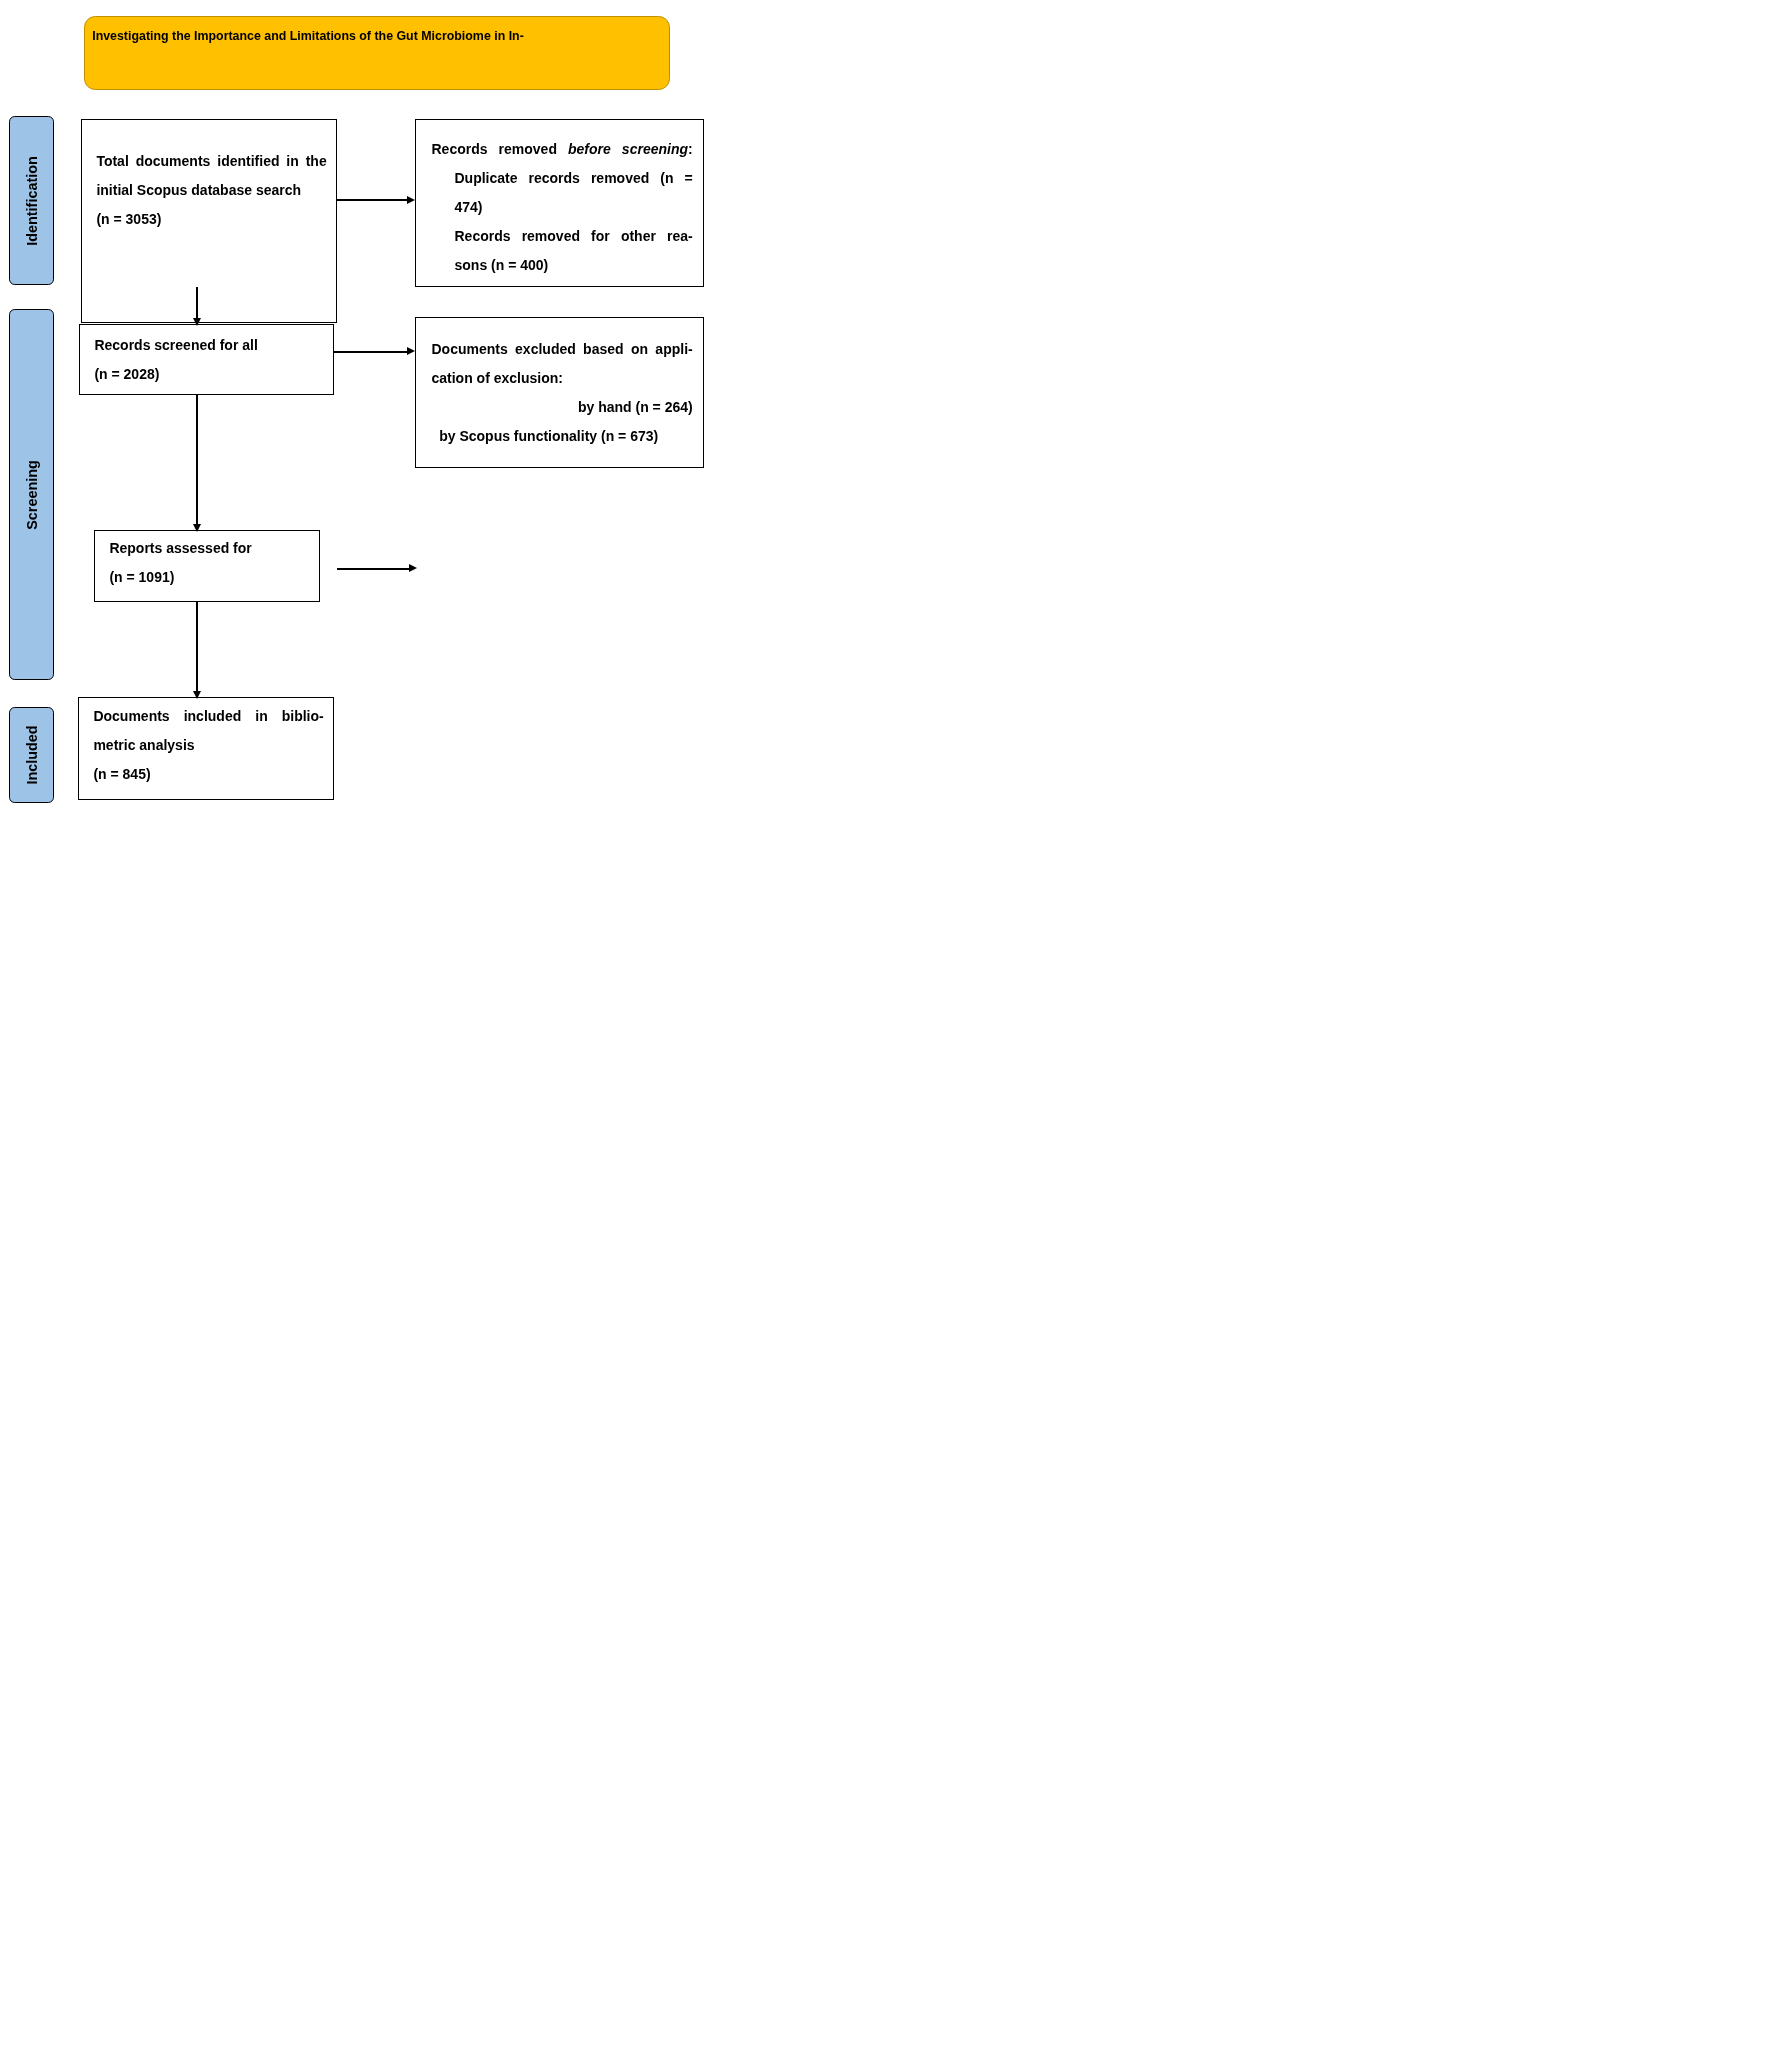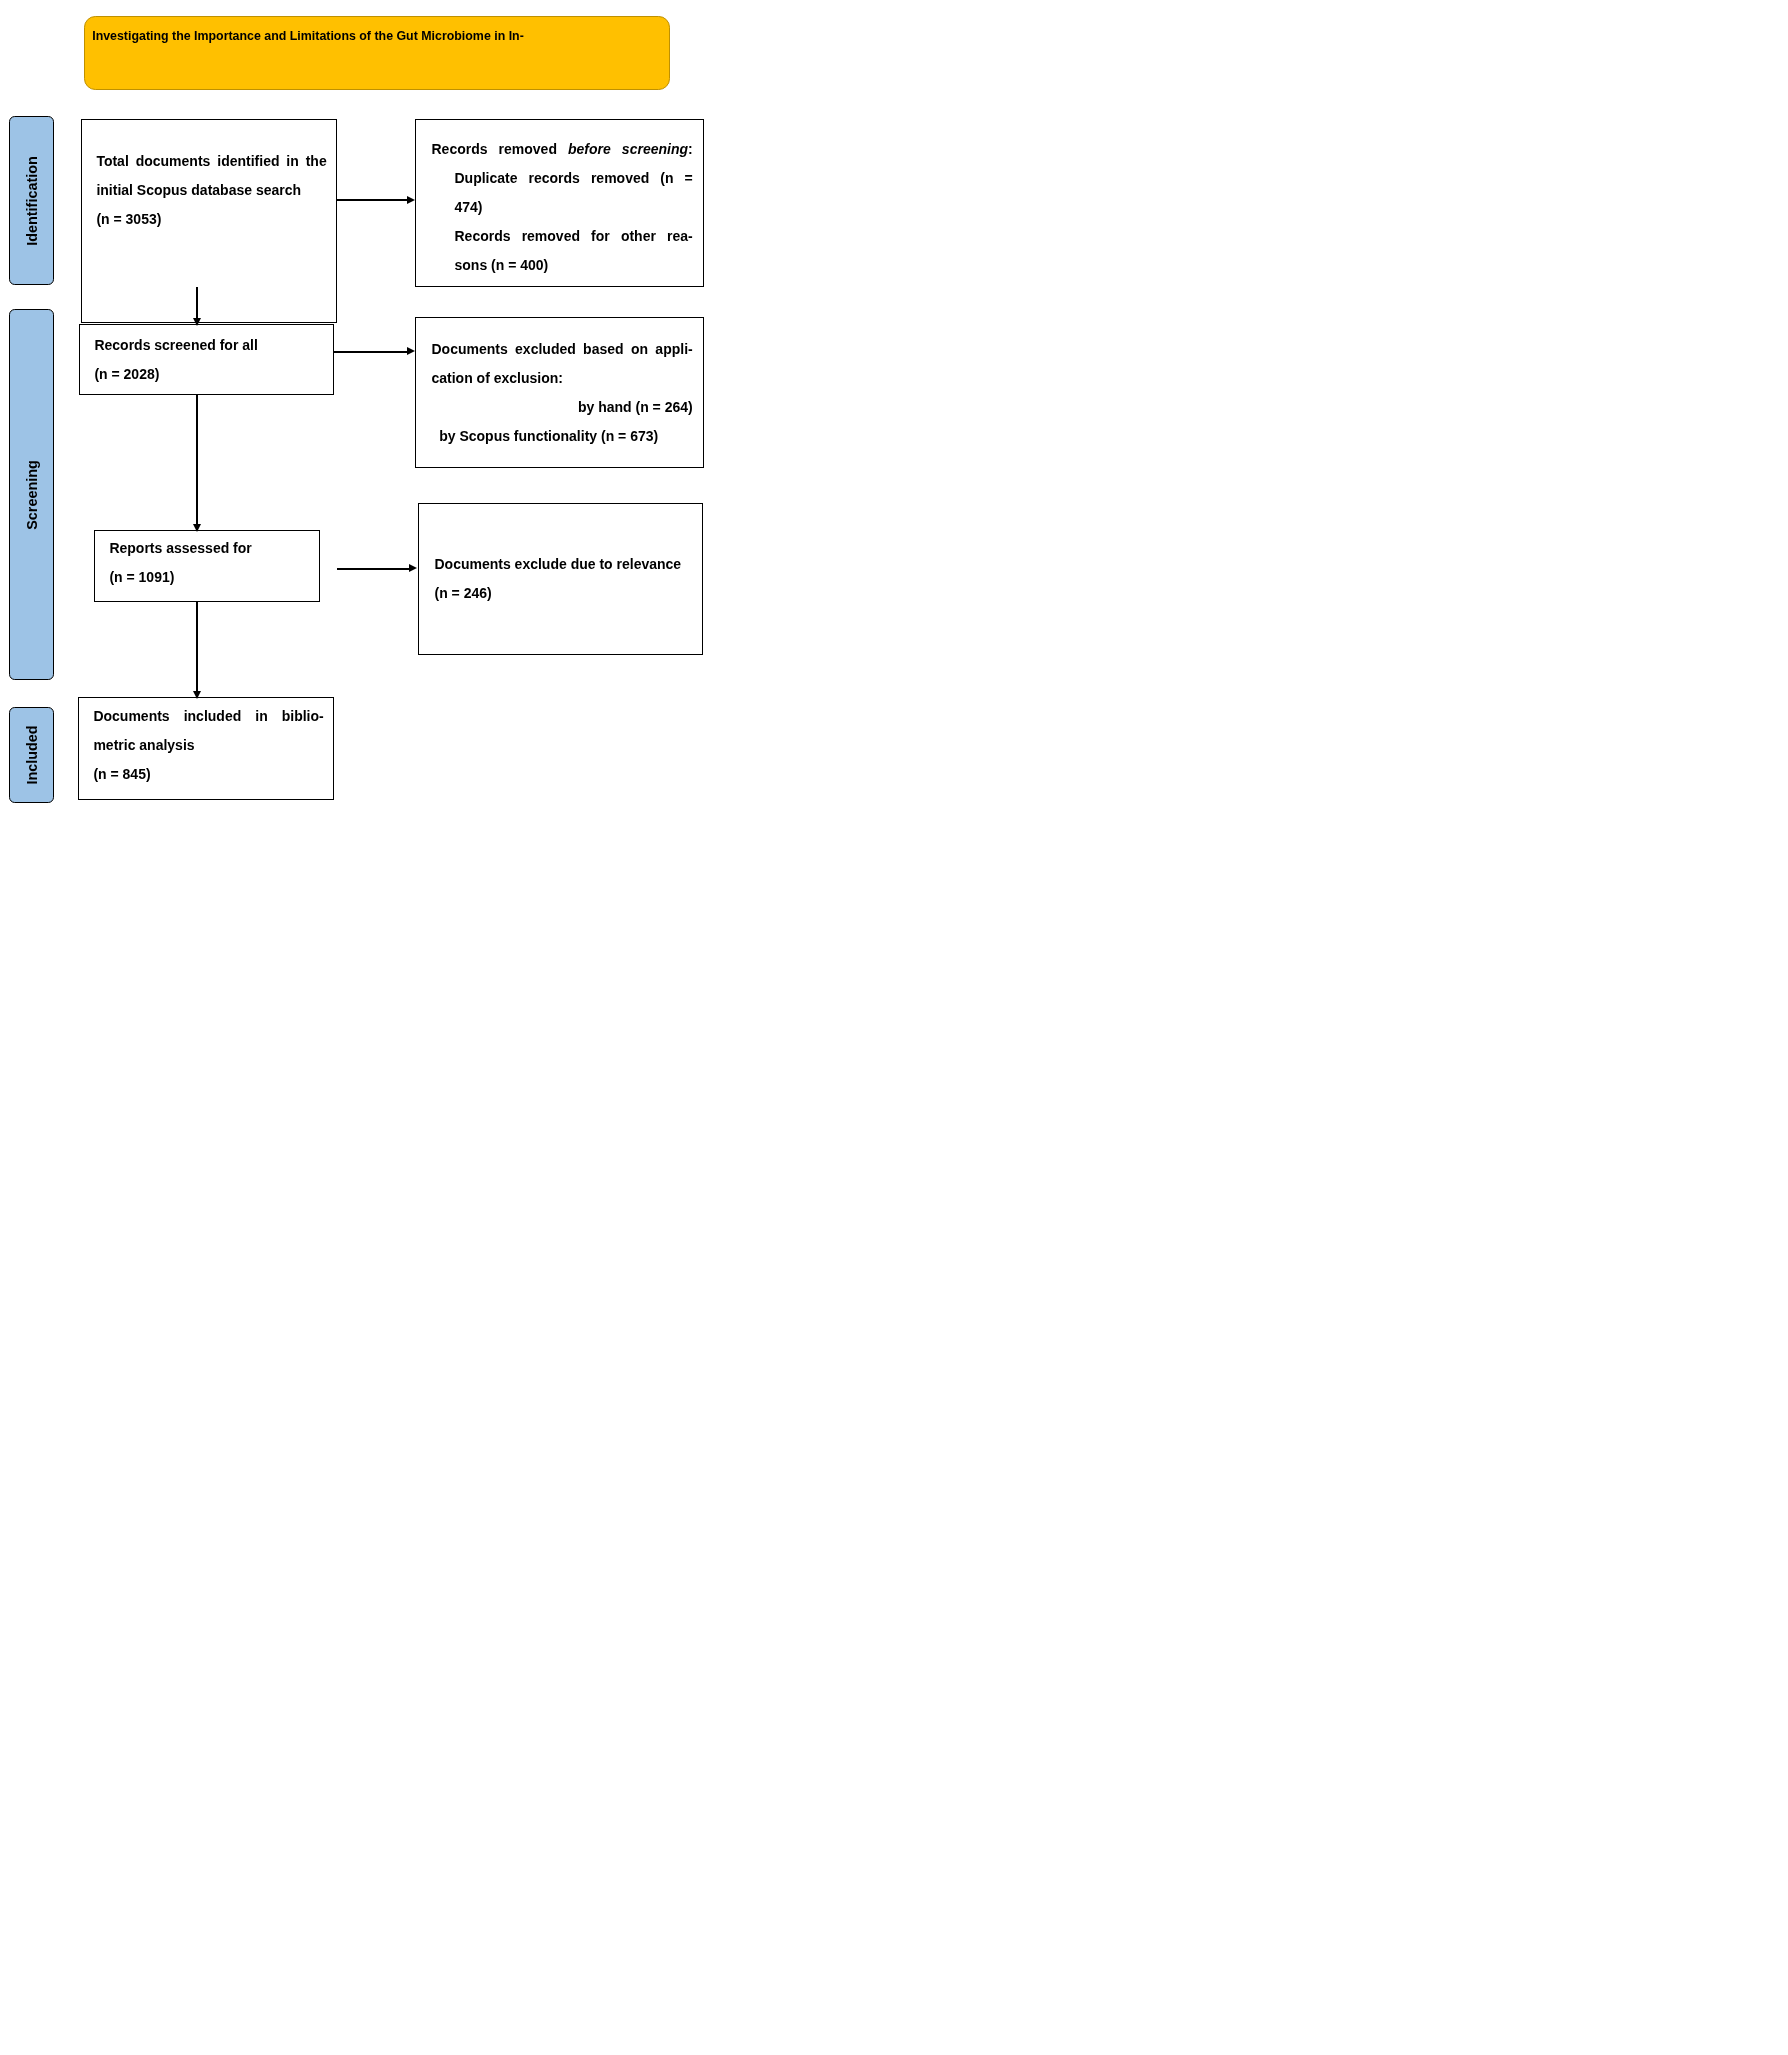--- a/index.html
+++ b/index.html
@@ -99,24 +99,20 @@
       <div class="tline" style="padding-left: 23px;"><span>sons (n = 400)</span></div>
     </div>
 
   <div class="box" style="left:415px;top:317px;width:289px;height:151px;padding:17px 10.3px 0 15.5px;">
       <div class="tline just"><span>Documents excluded based on appli-</span></div>
       <div class="tline"><span>cation of exclusion:</span></div>
       <div class="tline" style="padding-left: 7.7px; text-align: right;"><span>by hand (n = 264)</span></div>
       <div class="tline" style="padding-left: 7.7px;"><span>by Scopus functionality (n = 673)</span></div>
     </div>
 
-  <div class="box" style="left:418px;top:503px;width:285px;height:152px;padding:46px 10.3px 0 15.5px;">
-      <div class="tline"><span>Documents exclude due to relevance</span></div>
-      <div class="tline"><span>(n = 246)</span></div>
-    </div>
 
   <div>
     <div class="arrow-line h" style="left:337px;top:199px;width:71px;"></div>
     <div class="arrow-head right" style="left:407px;top:196px;"></div>
   </div>
 
   <div>
     <div class="arrow-line v" style="left:196px;top:287px;height:31px;"></div>
     <div class="arrow-head down" style="left:193px;top:318px;"></div>
   </div>

